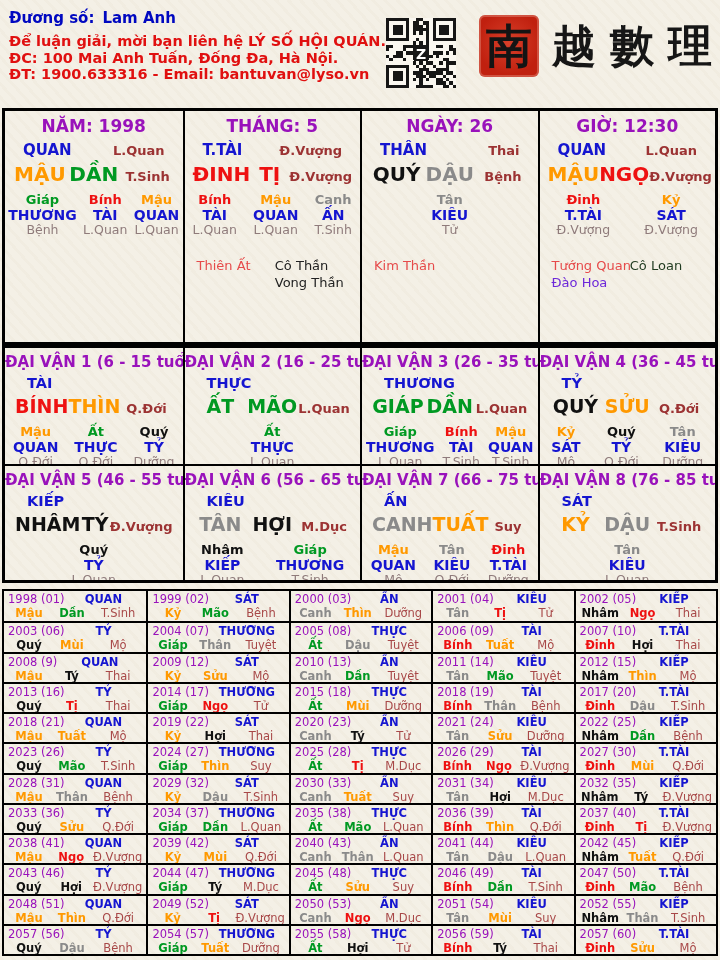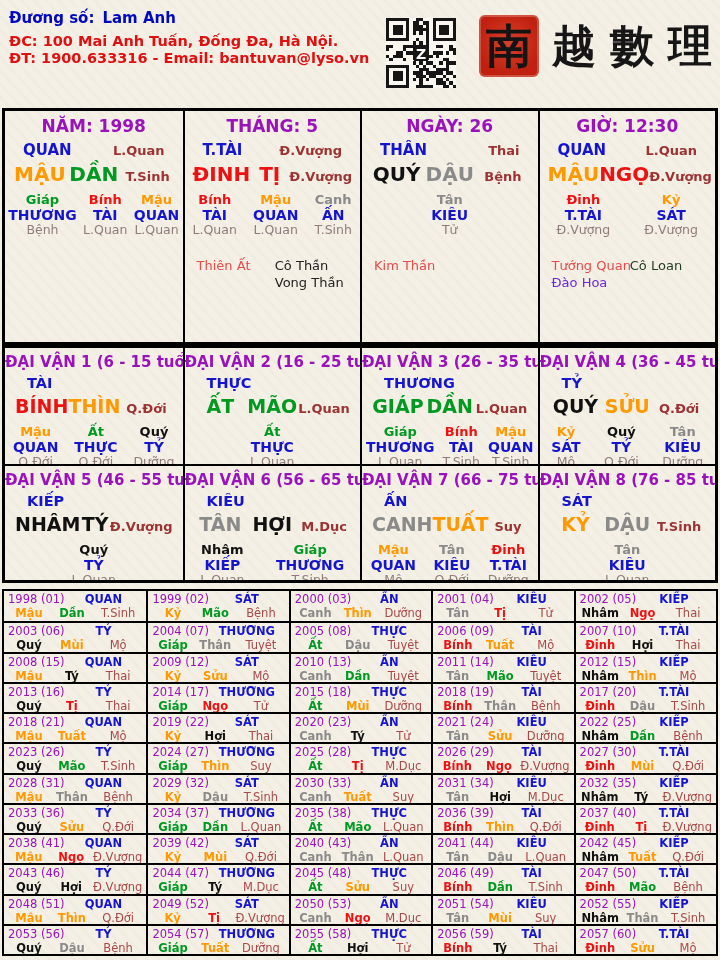--- a/index.html
+++ b/index.html
@@ -76,20 +76,21 @@
   .ystage{text-align:center;}
 </style>
 </head>
 <body>
 
 <div class="header">
   <div class="h-left">
     <div class="h-line h-blue h-line1">
       <span>Đương số:</span><span class="h-gap">Lam Anh</span>
     </div>
+    <div class="h-line h-red">Để luận giải, mời bạn liên hệ LÝ SỐ HỘI QUÁN.</div>
     <div class="h-line h-red">ĐC: 100 Mai Anh Tuấn, Đống Đa, Hà Nội.</div>
     <div class="h-line h-red">ĐT: 1900.633316 - Email: bantuvan@lyso.vn</div>
   </div>
   <div class="qr"><svg viewBox="0 0 21 21" width="70" height="70" shape-rendering="crispEdges">
         <rect x="0" y="0" width="1" height="1" fill="#161616"></rect>
         <rect x="1" y="0" width="1" height="1" fill="#161616"></rect>
         <rect x="2" y="0" width="1" height="1" fill="#161616"></rect>
         <rect x="3" y="0" width="1" height="1" fill="#161616"></rect>
         <rect x="4" y="0" width="1" height="1" fill="#161616"></rect>
         <rect x="5" y="0" width="1" height="1" fill="#161616"></rect>
@@ -728,21 +729,21 @@
         <div class="yrole" style="color: rgb(21, 21, 208);">T.TÀI</div>
       </div>
       <div class="yl2">
         <div class="ystem" style="color: rgb(238, 17, 17);">Đinh</div>
         <div class="ybranch" style="color: rgb(17, 17, 17);">Hợi</div>
         <div class="ystage" style="color: rgb(168, 72, 72);">Thai</div>
       </div>
     </div>
     <div class="ycell">
       <div class="yl1">
-        <div class="yyear" style="color: rgb(153, 18, 187);">2008 (15)</div>
+        <div class="yyear" style="color: rgb(153, 18, 187);">2008 (9)</div>
         <div class="yrole" style="color: rgb(21, 21, 208);">QUAN</div>
       </div>
       <div class="yl2">
         <div class="ystem" style="color: rgb(255, 153, 0);">Mậu</div>
         <div class="ybranch" style="color: rgb(17, 17, 17);">Tý</div>
         <div class="ystage" style="color: rgb(168, 72, 72);">Thai</div>
       </div>
     </div>
     <div class="ycell">
       <div class="yl1">
@@ -1223,21 +1224,21 @@
         <div class="yrole" style="color: rgb(21, 21, 208);">KIẾP</div>
       </div>
       <div class="yl2">
         <div class="ystem" style="color: rgb(17, 17, 17);">Nhâm</div>
         <div class="ybranch" style="color: rgb(138, 138, 138);">Thân</div>
         <div class="ystage" style="color: rgb(168, 72, 72);">T.Sinh</div>
       </div>
     </div>
     <div class="ycell">
       <div class="yl1">
-        <div class="yyear" style="color: rgb(153, 18, 187);">2053 (56)</div>
+        <div class="yyear" style="color: rgb(153, 18, 187);">2057 (56)</div>
         <div class="yrole" style="color: rgb(21, 21, 208);">TỶ</div>
       </div>
       <div class="yl2">
         <div class="ystem" style="color: rgb(17, 17, 17);">Quý</div>
         <div class="ybranch" style="color: rgb(138, 138, 138);">Dậu</div>
         <div class="ystage" style="color: rgb(168, 72, 72);">Bệnh</div>
       </div>
     </div>
     <div class="ycell">
       <div class="yl1">

